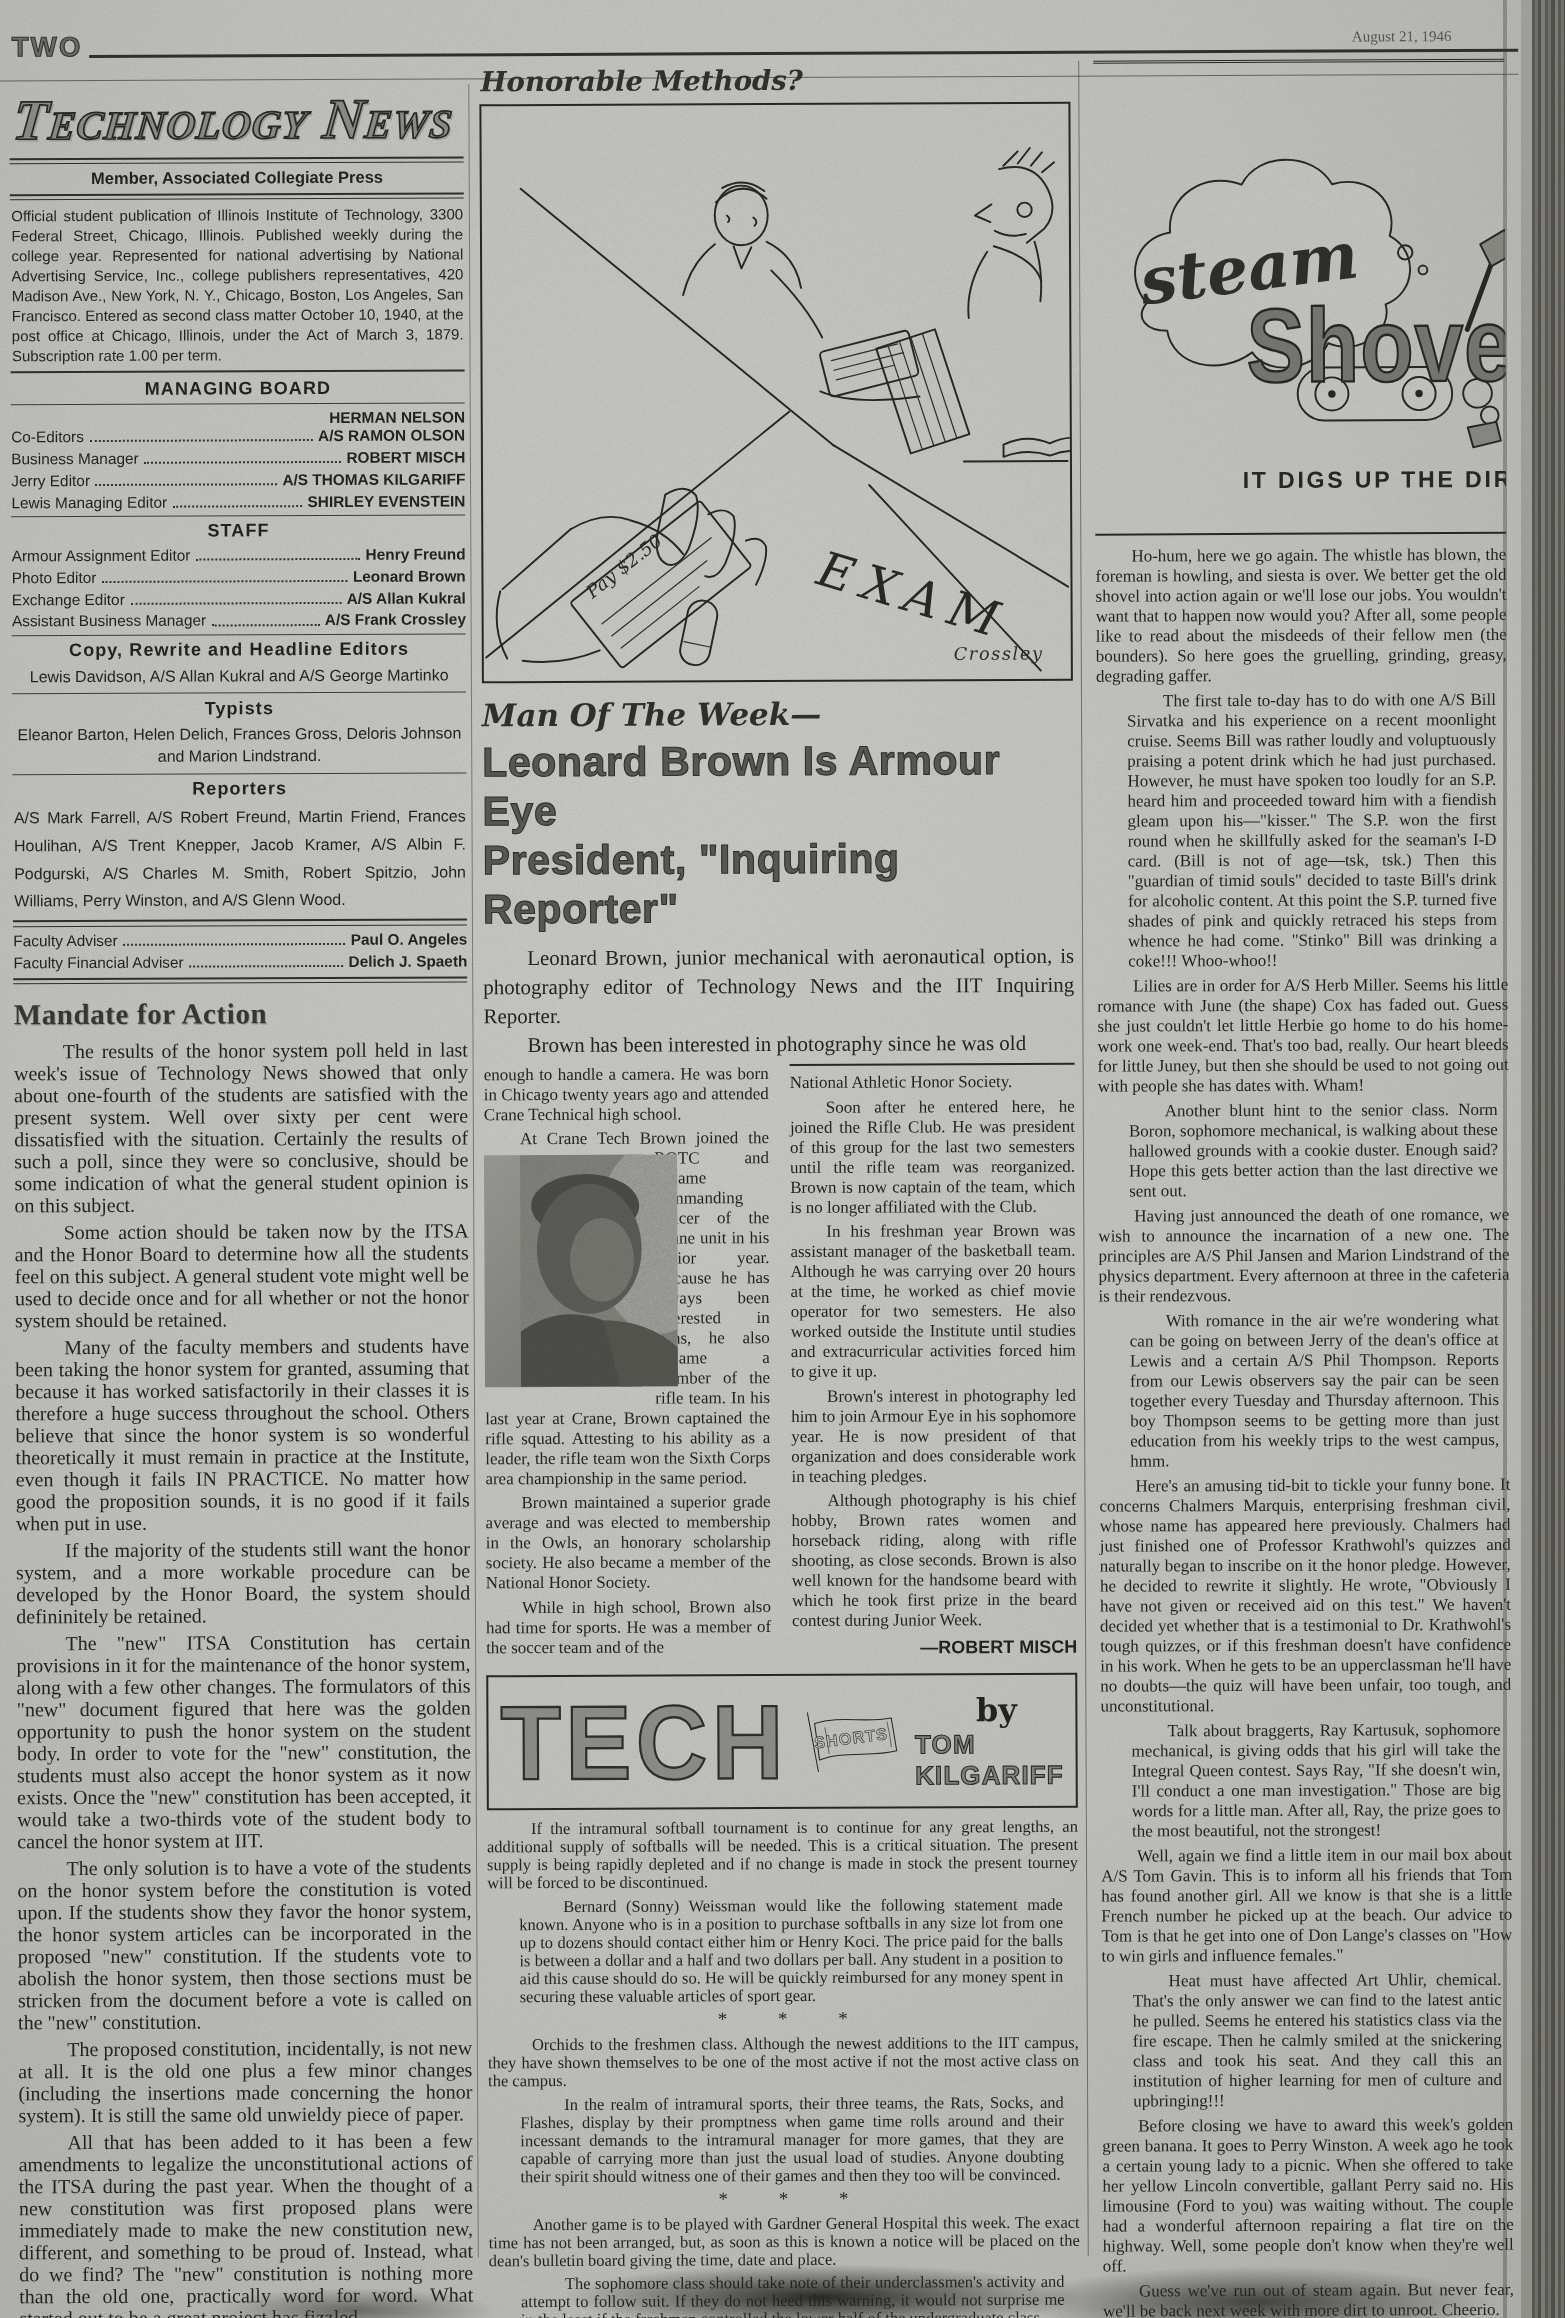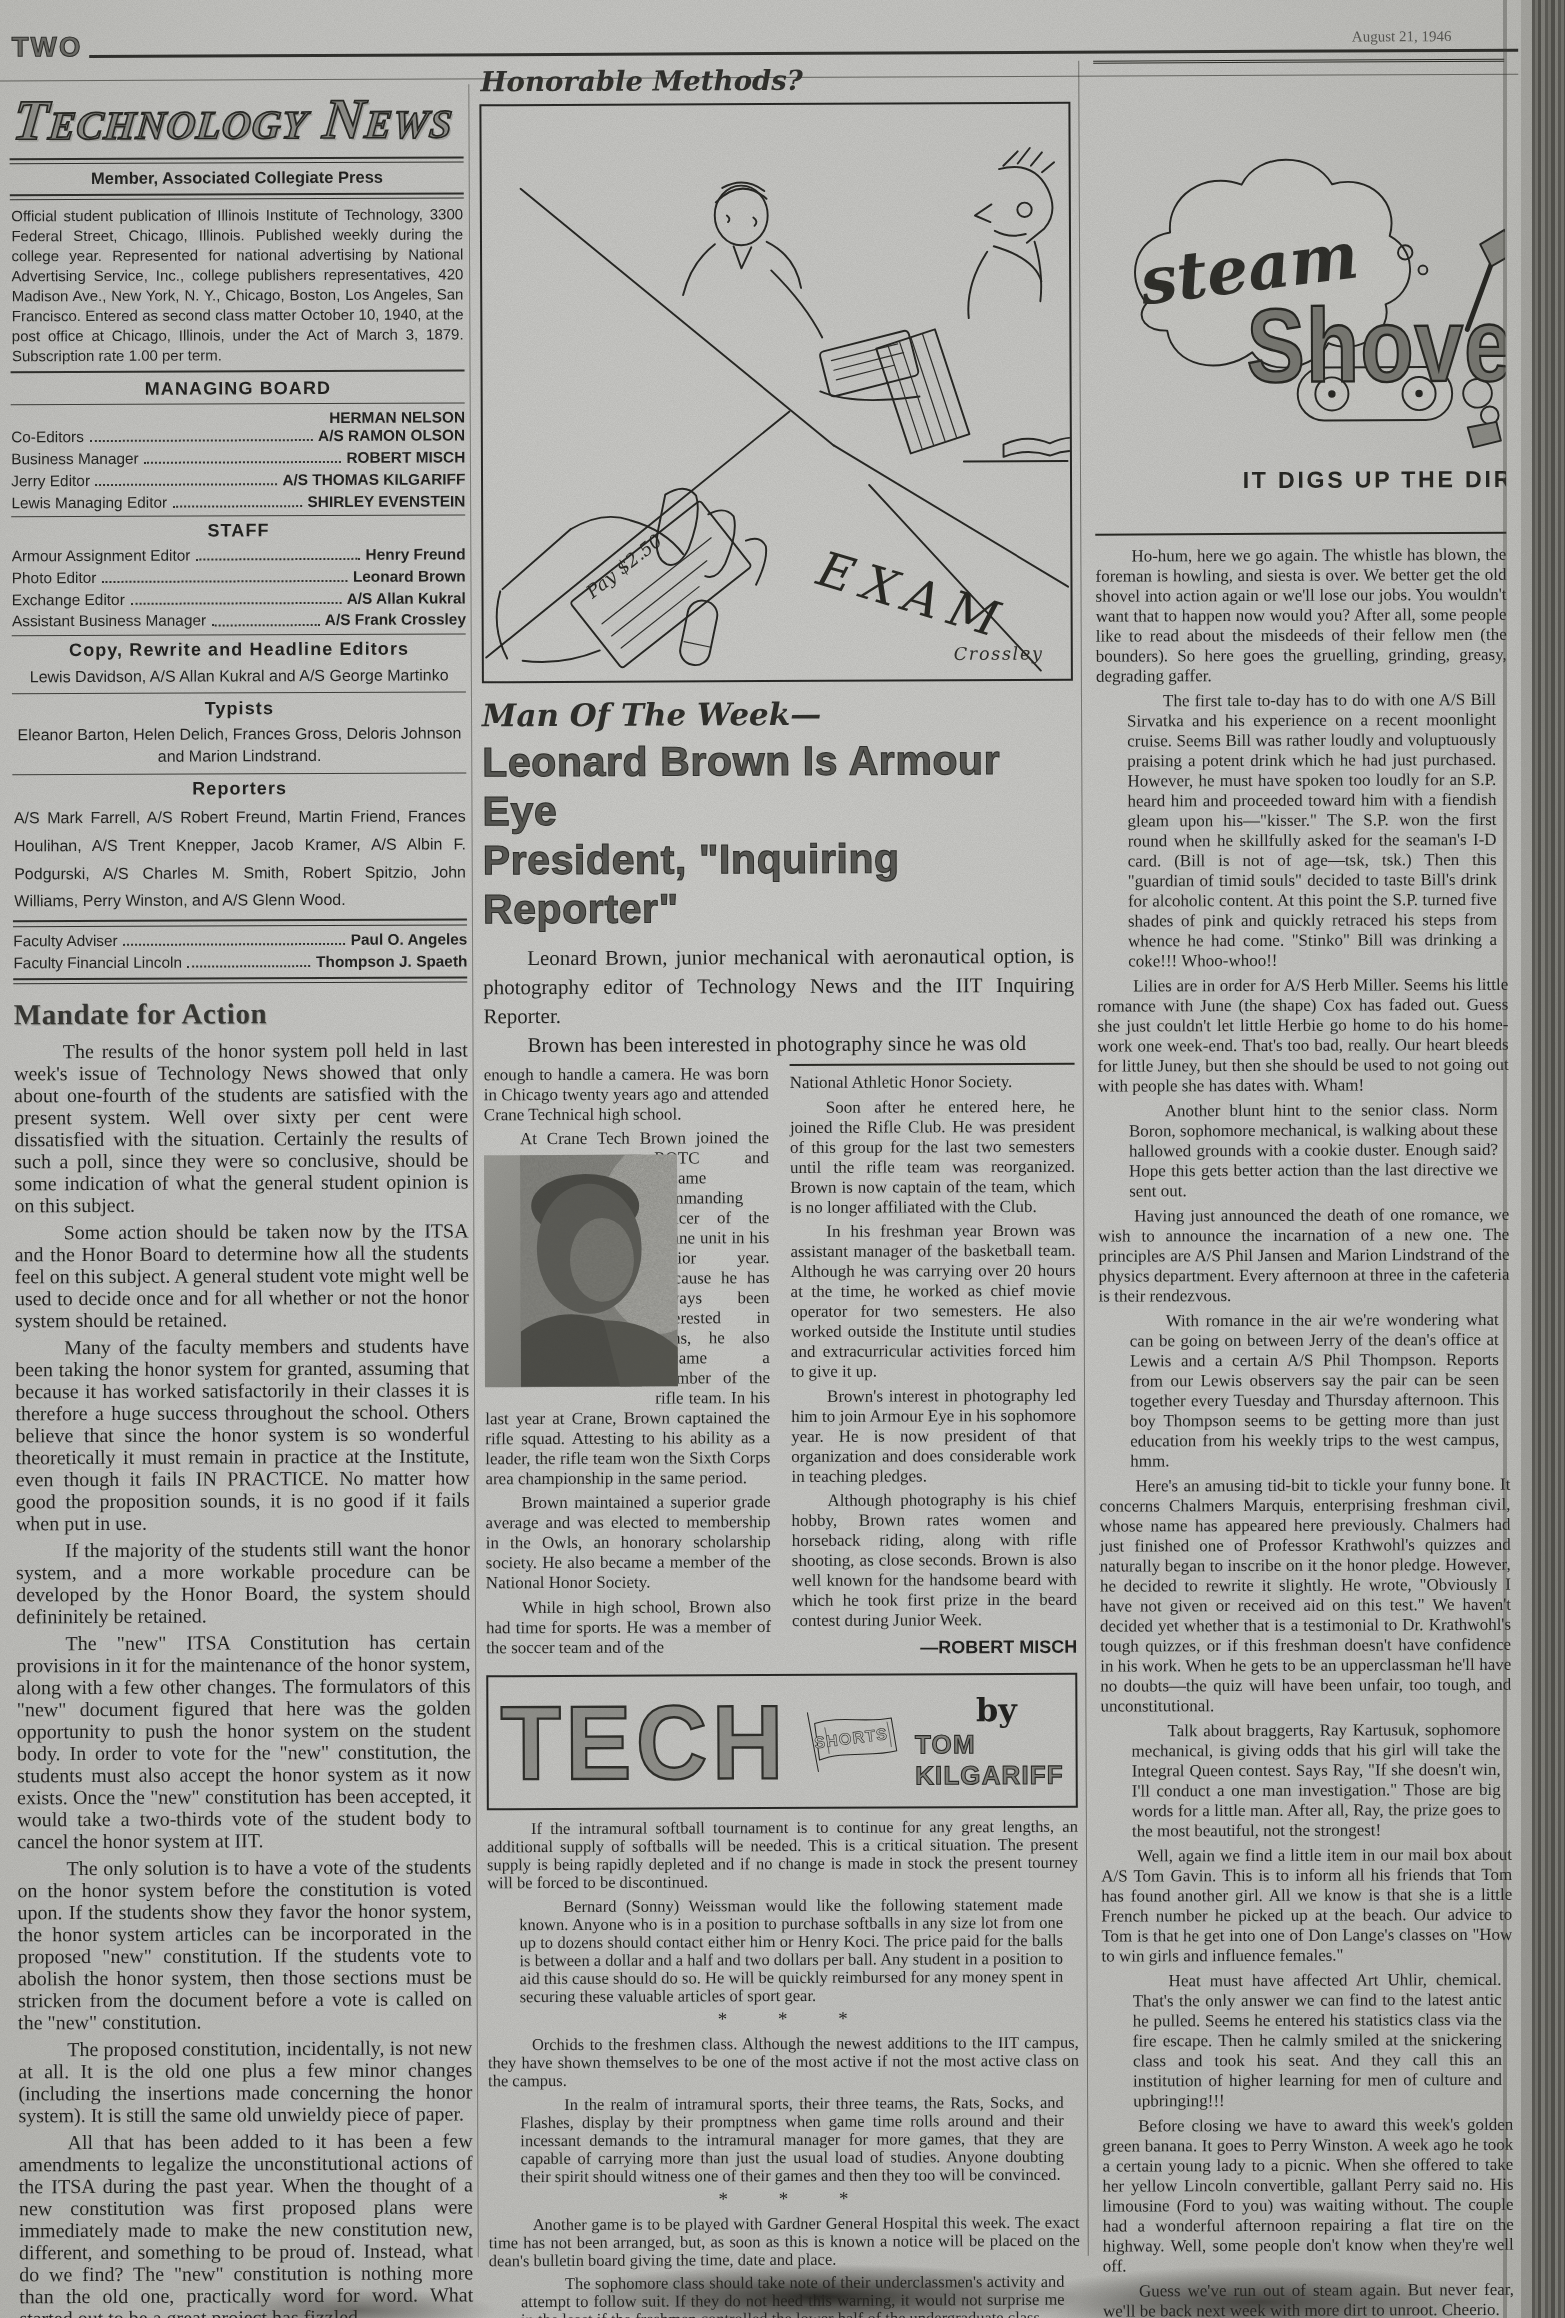--- a/index.html
+++ b/index.html
@@ -195,23 +195,23 @@
         <div class="rule-double"></div>
         <div>
 
             <div class="role-row">
               <span class="role">Faculty Adviser</span>
               <span class="dots"></span>
               <span class="names">Paul O. Angeles</span>
             </div>
 
             <div class="role-row">
-              <span class="role">Faculty Financial Lincoln</span>
-              <span class="dots"></span>
-              <span class="names">Thompson J. Spaeth</span>
+              <span class="role">Faculty Financial Adviser</span>
+              <span class="dots"></span>
+              <span class="names">Delich J. Spaeth</span>
             </div>
           </div>
         <div class="rule-double"></div>
       </div>
 
       <div class="editorial">
         <h2 class="ed-title">Mandate for Action</h2>
         <div>
 
         <p class="ed-p">The results of the honor system poll held in last week's issue of Technology News showed that only about one-fourth of the students are satisfied with the present system.  Well over sixty per cent were dissatisfied with the situation.  Certainly the results of such a poll, since they were so conclusive, should be some indication of what the general student opinion is on this subject.</p>

